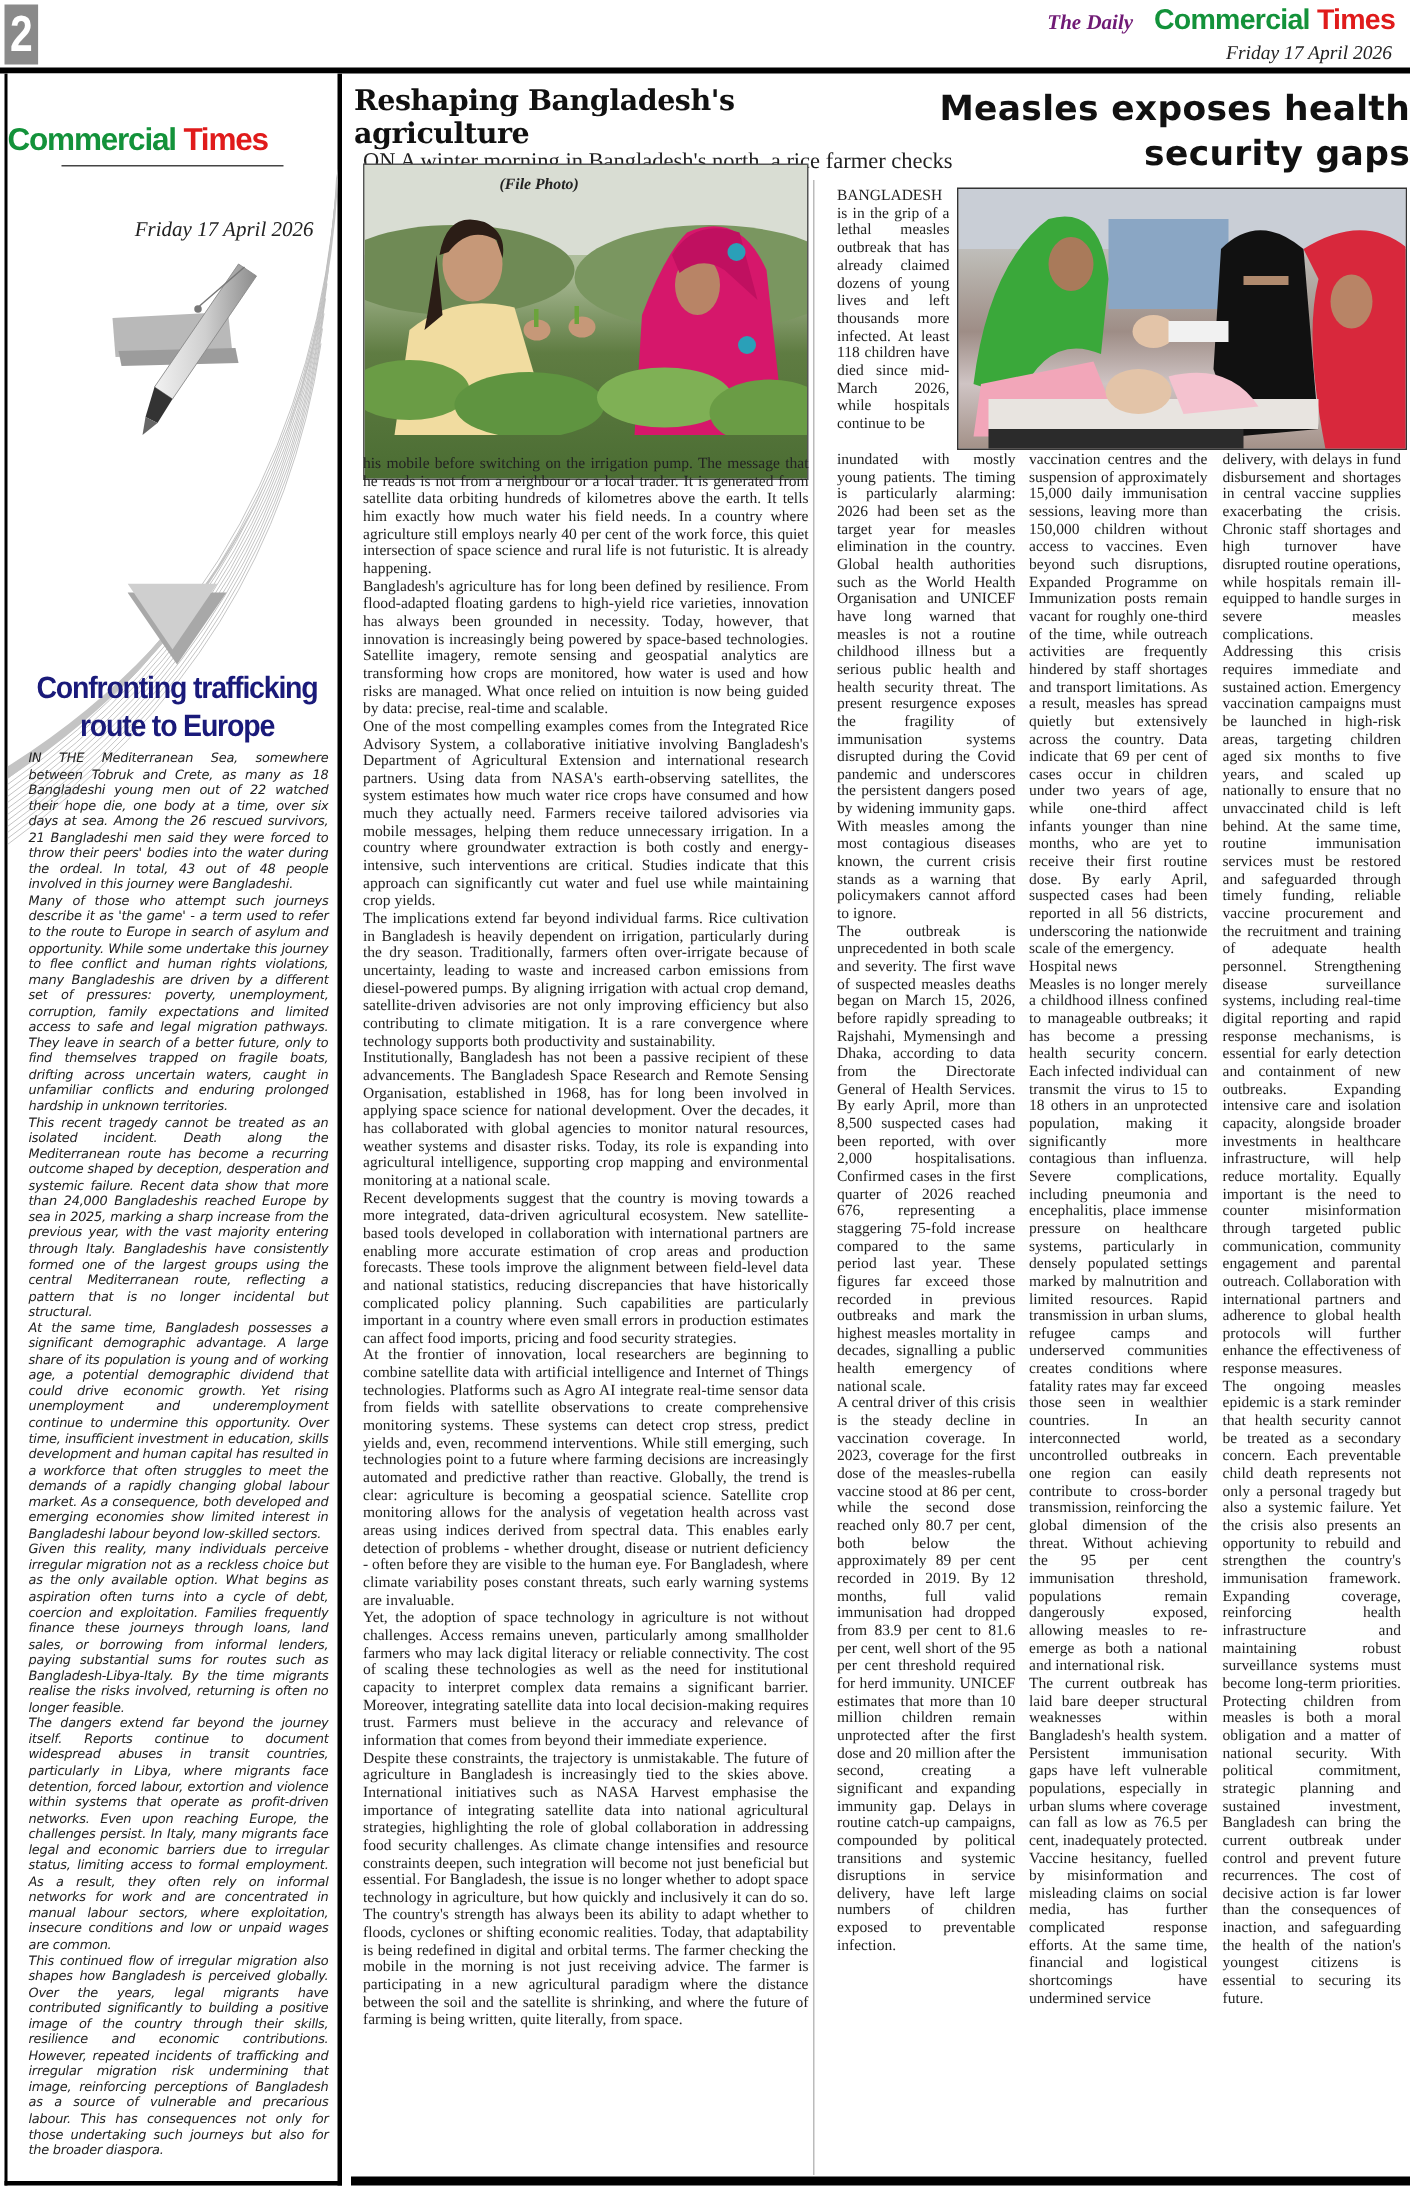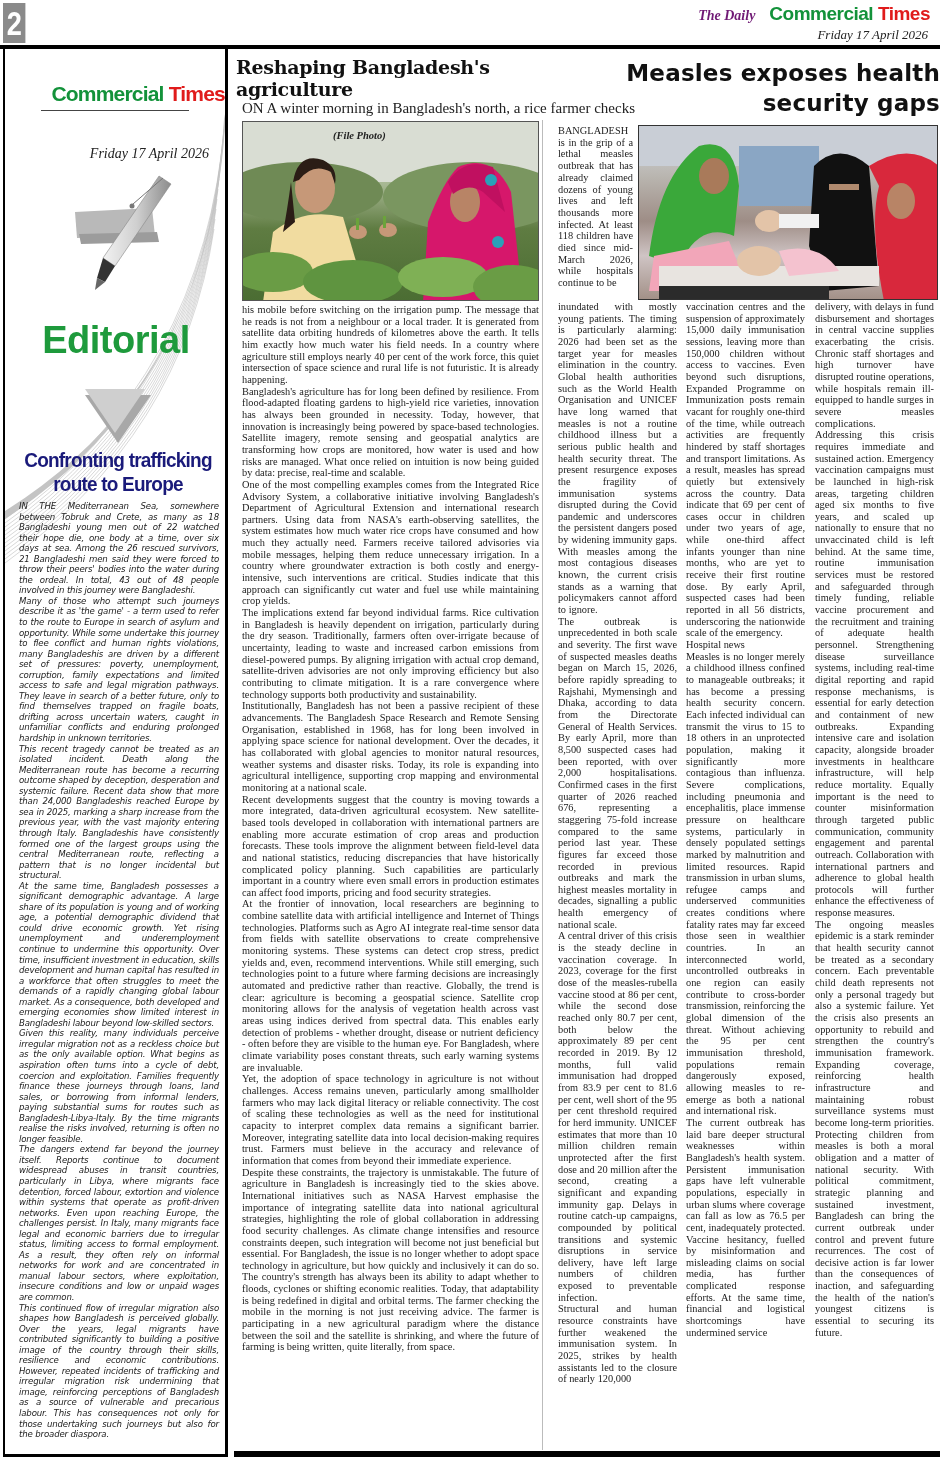--- a/index.html
+++ b/index.html
@@ -27,21 +27,21 @@
   .mast-rule { position: absolute; left: 0; top: 45px; width: 940px; height: 4px; background: #000; }
 
   
   .sidebar {
     position: absolute; left: 3px; top: 49px; width: 225px; height: 1408px;
     border-left: 2px solid #000; border-right: 3px solid #000; border-bottom: 3px solid #000;
     background: #fff; overflow: hidden;
   }
   .sidebar .swoosh { position: absolute; left: 0; top: 0; width: 225px; height: 520px; }
   .sb-logo {
-    position: absolute; left: 0; top: 33px; width: 220px; text-align: right;
+    position: absolute; left: 0; top: 33px; width: 220px; text-align: left;
     font-family: "Liberation Sans", sans-serif; font-weight: bold; font-size: 21px; letter-spacing: -0.8px;
   }
   .sb-logo .g { color: #13923a; } .sb-logo .r { color: #e01b1b; }
   .sb-logo-rule { position: absolute; left: 36px; top: 61px; width: 148px; height: 1px; background: #444; }
   .sb-date {
     position: absolute; right: 16px; top: 97px; font-family: "Liberation Serif", serif;
     font-style: italic; font-size: 14px; color: #222;
   }
   .sb-pen { position: absolute; left: 62px; top: 125px; }
   .sb-editorial {
@@ -64,21 +64,21 @@
   
   .agri-title {
     position: absolute; left: 236px; top: 56px; width: 300px; 
     font-family: "DejaVu Serif", serif; font-weight: bold; font-size: 19px; line-height: 22px; color: #111; letter-spacing: -0.3px;
   }
   .agri-lead {
     position: absolute; left: 242px; top: 100px; width: 298px; white-space: nowrap;
     font-family: "Liberation Serif", serif; font-size: 15px; color: #222;
   }
   .agri-photo {
-    position: absolute; left: 242px; top: 121px; width: 297px; height: 180px;
+    position: absolute; left: 242px; top: 109px; width: 297px; height: 211px;
     border: 1px solid #555; overflow: hidden;
     background: linear-gradient(180deg, #cfd8c4 0%, #a7b893 35%, #5f7c42 60%, #4b6d33 100%);
   }
   .agri-caption {
     position: absolute; left: 90px; top: 8px; font-family: "Liberation Serif", serif; font-style: italic; font-weight: bold;
     font-size: 10.5px; color: #222;
   }
   .agri-body {
     position: absolute; left: 242px; top: 304px; width: 297px;
     font-family: Liberation Serif, serif; font-size: 10.35px; line-height: 11.65px;
@@ -149,21 +149,20 @@
           <stop offset="1" stop-color="#8c8c8c"></stop>
     </linearGradient>
       </defs>
     <polygon points="92,2 104,10 48,92 36,84" fill="url(#penGrad)" stroke="#888" stroke-width="0.6"></polygon>
     <circle cx="65" cy="32" r="2.5" fill="#777"></circle>
     <line x1="66" y1="30" x2="96" y2="4" stroke="#777" stroke-width="1"></line>
     <polygon points="36,84 48,92 38,108 30,104" fill="#333"></polygon>
     <polygon points="30,104 38,108 28,116" fill="#666"></polygon>
   </svg>
 
-  <div class="sb-editorial">Editorial</div>
 
   <svg class="sb-arrow" width="68" height="58" viewBox="0 0 68 58">
     <polygon points="0,6 66,6 33,54" fill="#a8a8a8"></polygon>
     <polygon points="0,0 60,0 30,44" fill="#cfcfcf"></polygon>
   </svg>
 
   <div class="sb-headline">Confronting trafficking route to Europe</div>
 
   <div class="sb-body">
     <p>IN THE Mediterranean Sea, somewhere between Tobruk and Crete, as many as 18 Bangladeshi young men out of 22 watched their hope die, one body at a time, over six days at sea. Among the 26 rescued survivors, 21 Bangladeshi men said they were forced to throw their peers' bodies into the water during the ordeal. In total, 43 out of 48 people involved in this journey were Bangladeshi.</p>
@@ -247,21 +246,20 @@
     <rect x="20" y="160" width="170" height="15" fill="#2b2b2b"></rect>
   </svg>
 </div>
 
 <div class="m-text" style="left:558px; top:125px; width:75px; line-height:11.7px;">BANGLADESH is in the grip of a lethal measles outbreak that has already claimed dozens of young lives and left thousands more infected. At least 118 children have died since mid-March 2026, while hospitals continue to be</div>
 
 <div class="m-text" style="left:558px; top:301px; width:119px;">
   <p>inundated with mostly young patients. The timing is particularly alarming: 2026 had been set as the target year for measles elimination in the country. Global health authorities such as the World Health Organisation and UNICEF have long warned that measles is not a routine childhood illness but a serious public health and health security threat. The present resurgence exposes the fragility of immunisation systems disrupted during the Covid pandemic and underscores the persistent dangers posed by widening immunity gaps. With measles among the most contagious diseases known, the current crisis stands as a warning that policymakers cannot afford to ignore.</p>
   <p>The outbreak is unprecedented in both scale and severity. The first wave of suspected measles deaths began on March 15, 2026, before rapidly spreading to Rajshahi, Mymensingh and Dhaka, according to data from the Directorate General of Health Services. By early April, more than 8,500 suspected cases had been reported, with over 2,000 hospitalisations. Confirmed cases in the first quarter of 2026 reached 676, representing a staggering 75-fold increase compared to the same period last year. These figures far exceed those recorded in previous outbreaks and mark the highest measles mortality in decades, signalling a public health emergency of national scale.</p>
   <p>A central driver of this crisis is the steady decline in vaccination coverage. In 2023, coverage for the first dose of the measles-rubella vaccine stood at 86 per cent, while the second dose reached only 80.7 per cent, both below the approximately 89 per cent recorded in 2019. By 12 months, full valid immunisation had dropped from 83.9 per cent to 81.6 per cent, well short of the 95 per cent threshold required for herd immunity. UNICEF estimates that more than 10 million children remain unprotected after the first dose and 20 million after the second, creating a significant and expanding immunity gap. Delays in routine catch-up campaigns, compounded by political transitions and systemic disruptions in service delivery, have left large numbers of children exposed to preventable infection.</p>
-  <p>Structural and human resource constraints have further weakened the immunisation system. In 2025, strikes by health assistants led to the closure of nearly 120,000</p>
 </div>
 
 <div class="m-text" style="left:686px; top:301px; width:119px;">
   <p>vaccination centres and the suspension of approximately 15,000 daily immunisation sessions, leaving more than 150,000 children without access to vaccines. Even beyond such disruptions, Expanded Programme on Immunization posts remain vacant for roughly one-third of the time, while outreach activities are frequently hindered by staff shortages and transport limitations. As a result, measles has spread quietly but extensively across the country. Data indicate that 69 per cent of cases occur in children under two years of age, while one-third affect infants younger than nine months, who are yet to receive their first routine dose. By early April, suspected cases had been reported in all 56 districts, underscoring the nationwide scale of the emergency.</p>
   <p>Hospital news</p>
   <p>Measles is no longer merely a childhood illness confined to manageable outbreaks; it has become a pressing health security concern. Each infected individual can transmit the virus to 15 to 18 others in an unprotected population, making it significantly more contagious than influenza. Severe complications, including pneumonia and encephalitis, place immense pressure on healthcare systems, particularly in densely populated settings marked by malnutrition and limited resources. Rapid transmission in urban slums, refugee camps and underserved communities creates conditions where fatality rates may far exceed those seen in wealthier countries. In an interconnected world, uncontrolled outbreaks in one region can easily contribute to cross-border transmission, reinforcing the global dimension of the threat. Without achieving the 95 per cent immunisation threshold, populations remain dangerously exposed, allowing measles to re-emerge as both a national and international risk.</p>
   <p>The current outbreak has laid bare deeper structural weaknesses within Bangladesh's health system. Persistent immunisation gaps have left vulnerable populations, especially in urban slums where coverage can fall as low as 76.5 per cent, inadequately protected. Vaccine hesitancy, fuelled by misinformation and misleading claims on social media, has further complicated response efforts. At the same time, financial and logistical shortcomings have undermined service</p>
 </div>
 
 <div class="m-text" style="left:815px; top:301px; width:119px;">

